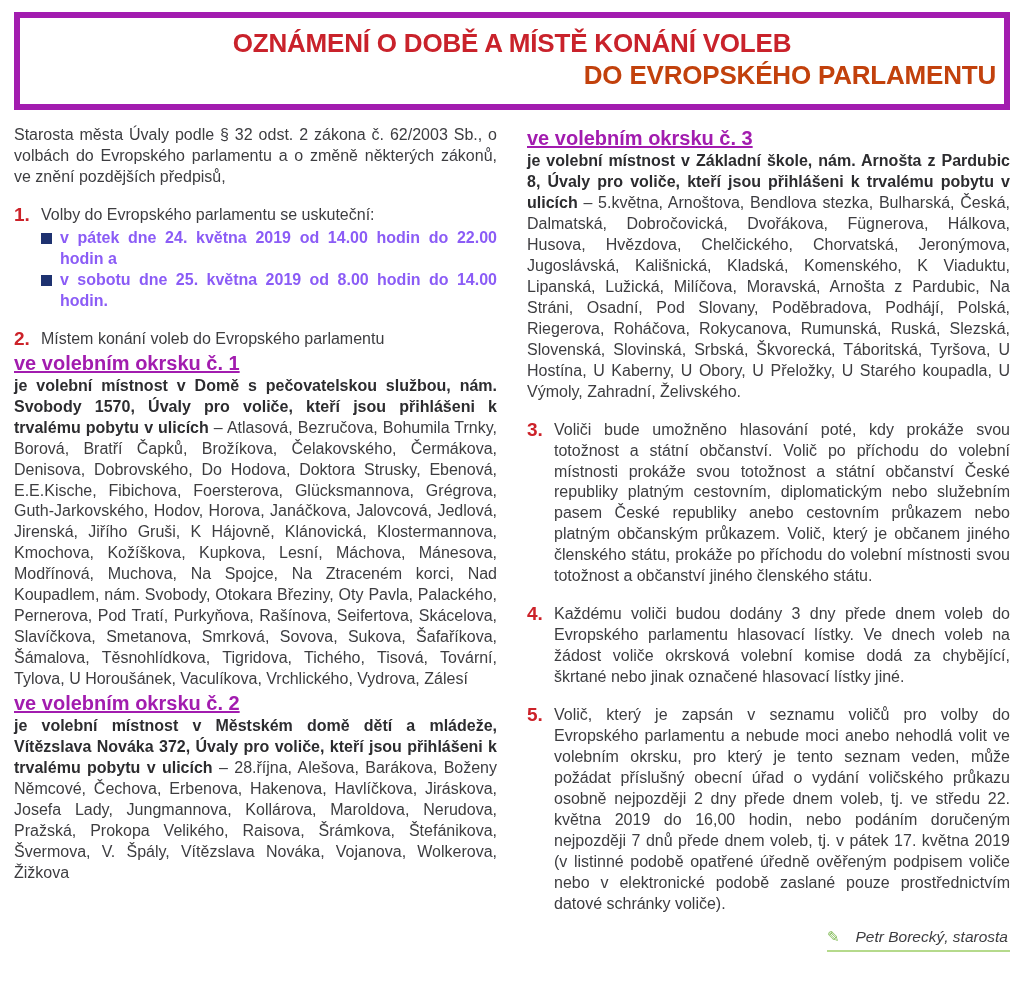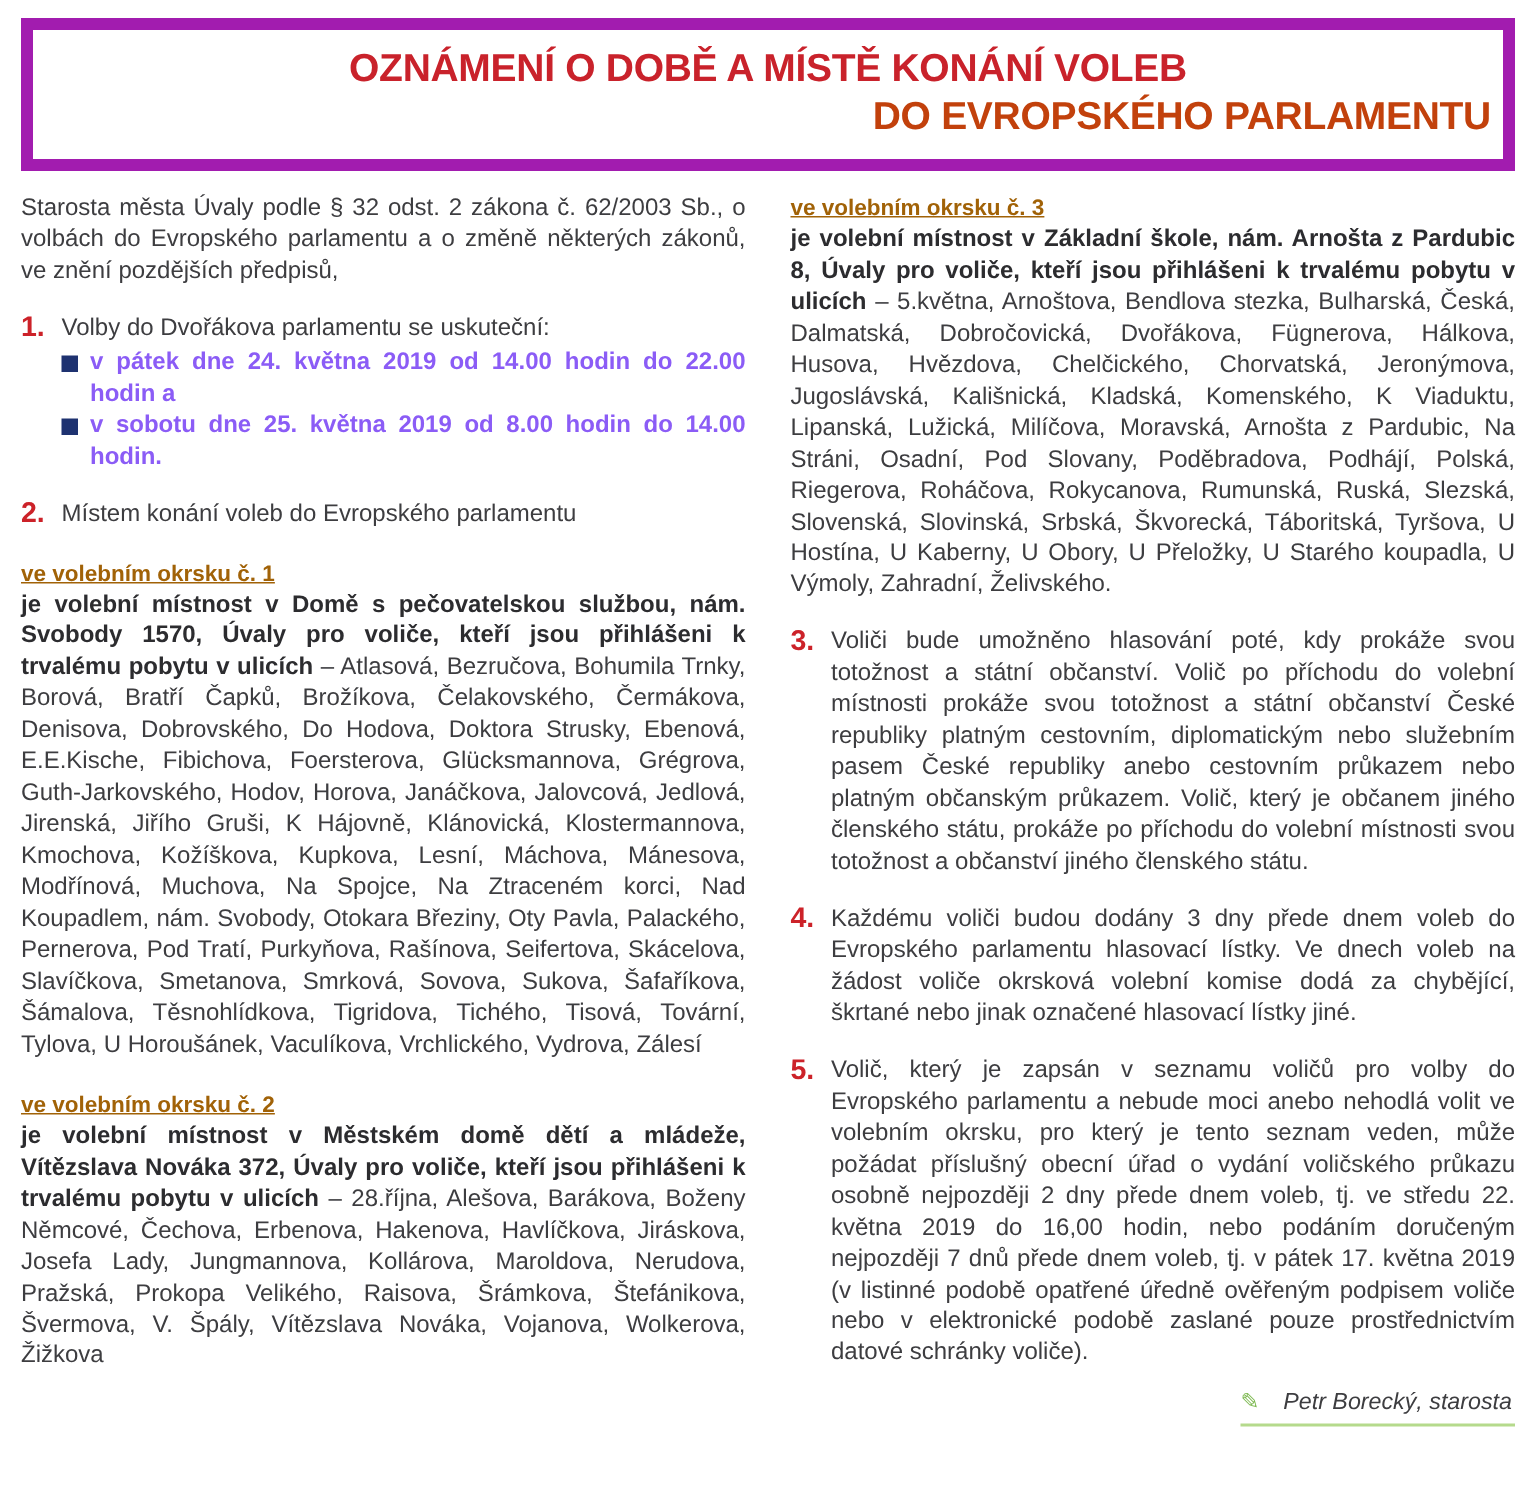--- a/index.html
+++ b/index.html
@@ -8,21 +8,21 @@
     width: 1024px; height: 1001px;
     background: #ffffff;
     font-family: "Liberation Sans", sans-serif;
     color: #3d3d40;
     overflow: hidden;
   }
   .page { padding: 12px 14px 0 14px; }
 
   
   .header-box {
-    border: 8px solid #a21caf;
+    border: 6px solid #a21caf;
     padding: 9px 8px 13px 8px;
     text-align: center;
   }
   .title-line {
     font-weight: bold;
     font-size: 26px;
     line-height: 32px;
     letter-spacing: -0.2px;
   }
   .title-red  { color: #c9222b; }
@@ -77,27 +77,27 @@
   }
   .sq {
     position: absolute;
     left: 0; top: 5px;
     width: 11px; height: 11px;
     background: #1e3270;
     display: inline-block;
   }
 
   
-  .district { margin-top: 19px; }
+  .district { }
   .district-heading {
     display: inline;
-    color: #a16207;
+    color: #a21caf;
     font-weight: bold;
     text-decoration: underline;
-    font-size: 15px;
+    font-size: 20px;
   }
   .district p { margin: 0; }
   .district .bold-part { font-weight: bold; color: #2c2c2f; }
 
   
   .sig-row { text-align: right; margin-top: 12px; }
   .sig {
     display: inline-block;
     border-bottom: 2px solid #b5da8c;
     padding: 0 2px 3px 0;
@@ -125,21 +125,21 @@
 
   <div class="columns">
 
     <div class="col">
 
       <p class="intro">Starosta města Úvaly podle § 32 odst. 2 zákona č. 62/2003 Sb., o volbách do Evropského parlamentu a o změně některých zákonů, ve znění pozdějších předpisů,</p>
 
 
       <div class="numbered">
         <span class="num">1.</span>
-        <p>Volby do Dvořákova parlamentu se uskuteční:</p>
+        <p>Volby do Evropského parlamentu se uskuteční:</p>
         <ul class="bullets">
           <li>
             <span class="sq"></span>
             <span>v pátek dne 24. května 2019 od 14.00 hodin do 22.00 hodin a</span>
           </li>
           <li>
             <span class="sq"></span>
             <span>v sobotu dne 25. května 2019 od 8.00 hodin do 14.00 hodin.</span>
           </li>
         </ul>

